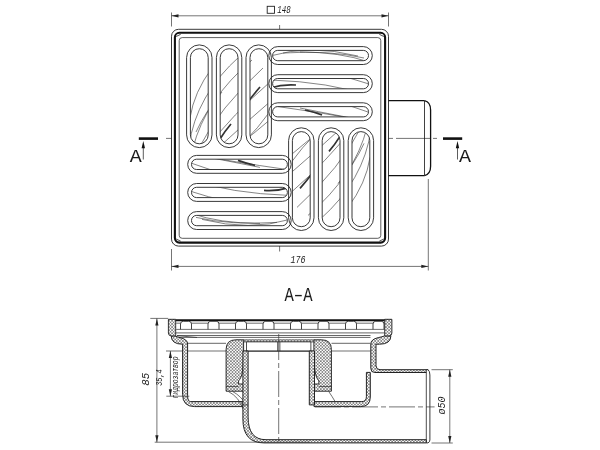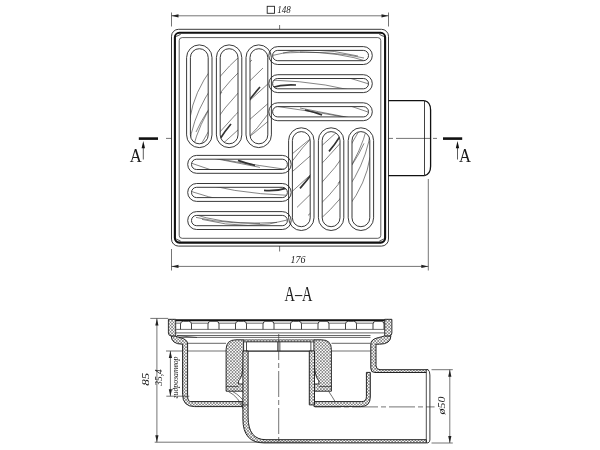--- a/index.html
+++ b/index.html
@@ -1,16 +1,16 @@
 <!DOCTYPE html>
 <html><head>
 <meta charset="utf-8">
 <style>
 html,body{margin:0;padding:0;background:#fff;}
-#page{width:600px;height:450px;position:relative;font-family:Liberation Serif, serif;}
+#page{width:600px;height:450px;position:relative;font-family:Liberation Mono, monospace;}
 svg{display:block;}
 text{fill:#1c1c1c;}
 .it{font-style:italic;}
 </style>
 </head>
 <body>
 <div id="page">
 <svg width="600" height="450" viewBox="0 0 600 450">
 <defs>
 <pattern id="xh" width="3.1" height="3.1" patternUnits="userSpaceOnUse">

